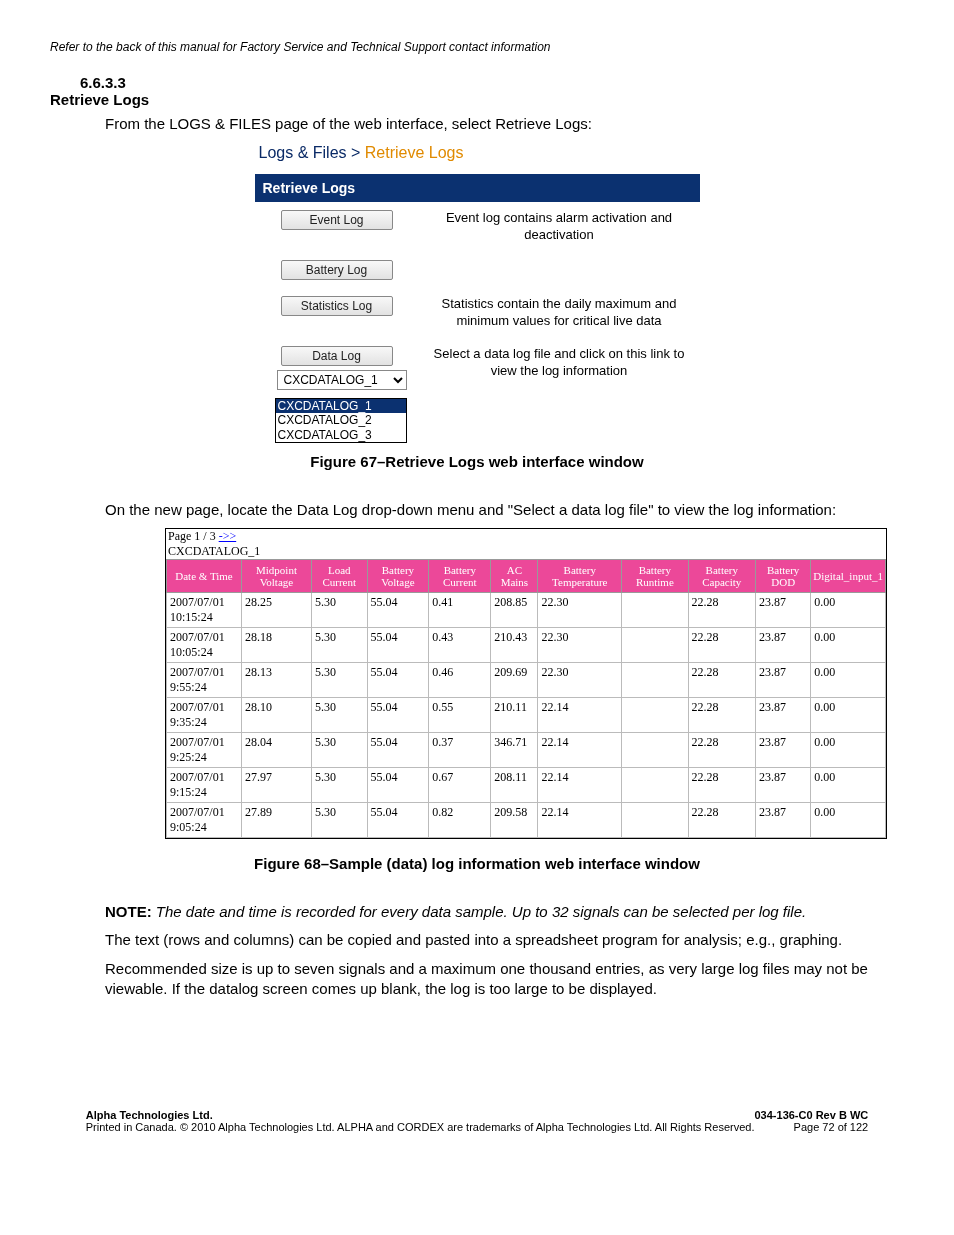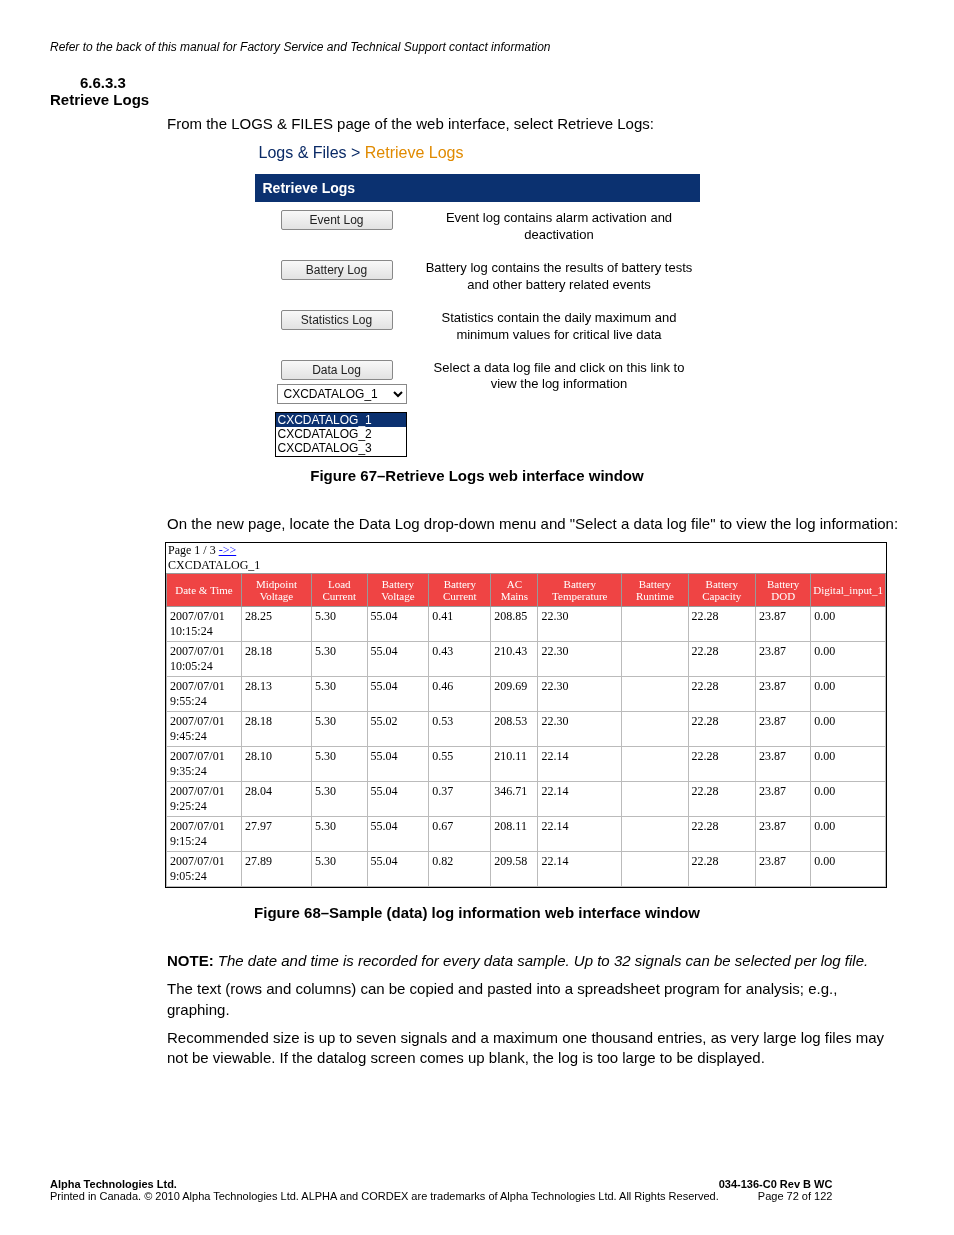--- a/index.html
+++ b/index.html
@@ -26,21 +26,21 @@
     width: 95px;
     font-weight: bold;
     font-size: 15px;
     padding-left: 30px;
   }
   .section-title {
     font-weight: bold;
     font-size: 15px;
   }
   .body-text {
-    margin-left: 117px;
+    margin-left: 55px;
     margin-bottom: 8px;
     font-size: 15px;
     line-height: 1.35;
   }
   .figure-caption {
     text-align: center;
     font-weight: bold;
     font-size: 15px;
     margin: 10px 0 30px 0;
   }
@@ -136,41 +136,41 @@
   }
   .datalog-head .pglink {
     color: #00f;
     text-decoration: underline;
   }
   .datalog-table {
     border-collapse: collapse;
     width: 100%;
   }
   .datalog-table th {
-    background: #ef4444;
+    background: #ec4899;
     color: #fff;
     font-weight: normal;
     font-size: 11px;
     padding: 4px 2px;
     border: 1px solid #999;
     text-align: center;
   }
   .datalog-table td {
     border: 1px solid #bbb;
     padding: 2px 3px;
     font-size: 12px;
     vertical-align: top;
   }
   .datalog-table td:first-child { width: 68px; }
   
   .footer {
     margin-top: 110px;
     font-size: 11px;
     display: flex;
-    justify-content: flex-start;
+    justify-content: center;
   }
   .footer-left { }
   .footer-right { text-align: right; }
   .footer .bold { font-weight: bold; }
   .note-label { font-weight: bold; }
   .note-text { font-style: italic; }
 </style>
 </head>
 <body>
 
@@ -188,21 +188,20 @@
     <span class="bc1">Logs &amp; Files &gt; </span><span class="bc2">Retrieve Logs</span>
   </div>
   <div class="panel-title">Retrieve Logs</div>
 
   <div class="panel-row">
     <div class="panel-btn-cell"><span class="panel-btn">Event Log</span></div>
     <div class="panel-desc">Event log contains alarm activation and deactivation</div>
   </div>
   <div class="panel-row">
     <div class="panel-btn-cell"><span class="panel-btn">Battery Log</span></div>
-    <div class="panel-desc">Battery log contains the results of battery tests and other battery related events</div>
   </div>
   <div class="panel-row">
     <div class="panel-btn-cell"><span class="panel-btn">Statistics Log</span></div>
     <div class="panel-desc">Statistics contain the daily maximum and minimum values for critical live data</div>
   </div>
   <div class="panel-row">
     <div class="panel-btn-cell">
       <span class="panel-btn">Data Log</span>
       <div class="dropdown-box">
         <select class="dropdown-select">
@@ -278,33 +277,20 @@
           <td>55.04</td>
           <td>0.46</td>
           <td>209.69</td>
           <td>22.30</td>
           <td></td>
           <td>22.28</td>
           <td>23.87</td>
           <td>0.00</td>
         </tr>
         <tr>
-          <td>2007/07/01 9:45:24</td>
-          <td>28.18</td>
-          <td>5.30</td>
-          <td>55.02</td>
-          <td>0.53</td>
-          <td>208.53</td>
-          <td>22.30</td>
-          <td></td>
-          <td>22.28</td>
-          <td>23.87</td>
-          <td>0.00</td>
-        </tr>
-        <tr>
           <td>2007/07/01 9:35:24</td>
           <td>28.10</td>
           <td>5.30</td>
           <td>55.04</td>
           <td>0.55</td>
           <td>210.11</td>
           <td>22.14</td>
           <td></td>
           <td>22.28</td>
           <td>23.87</td>

